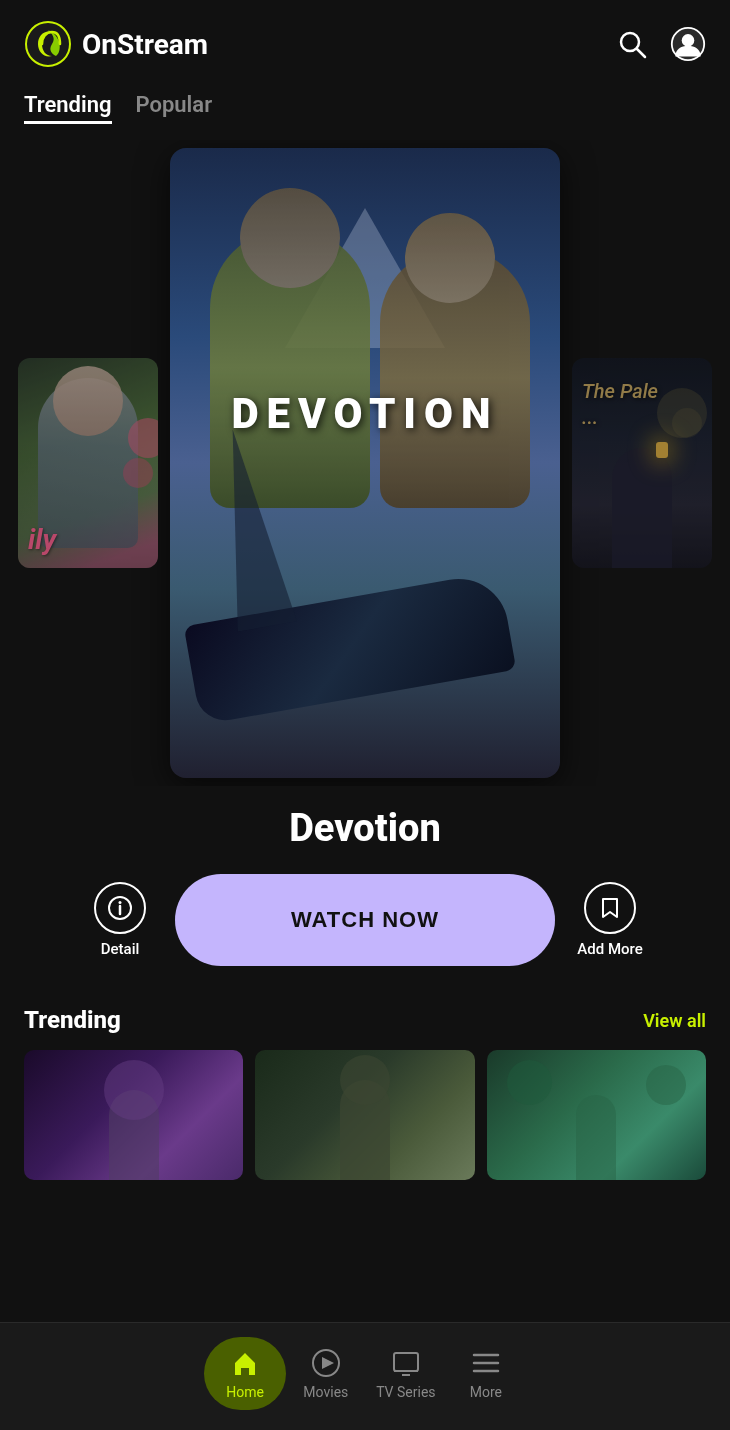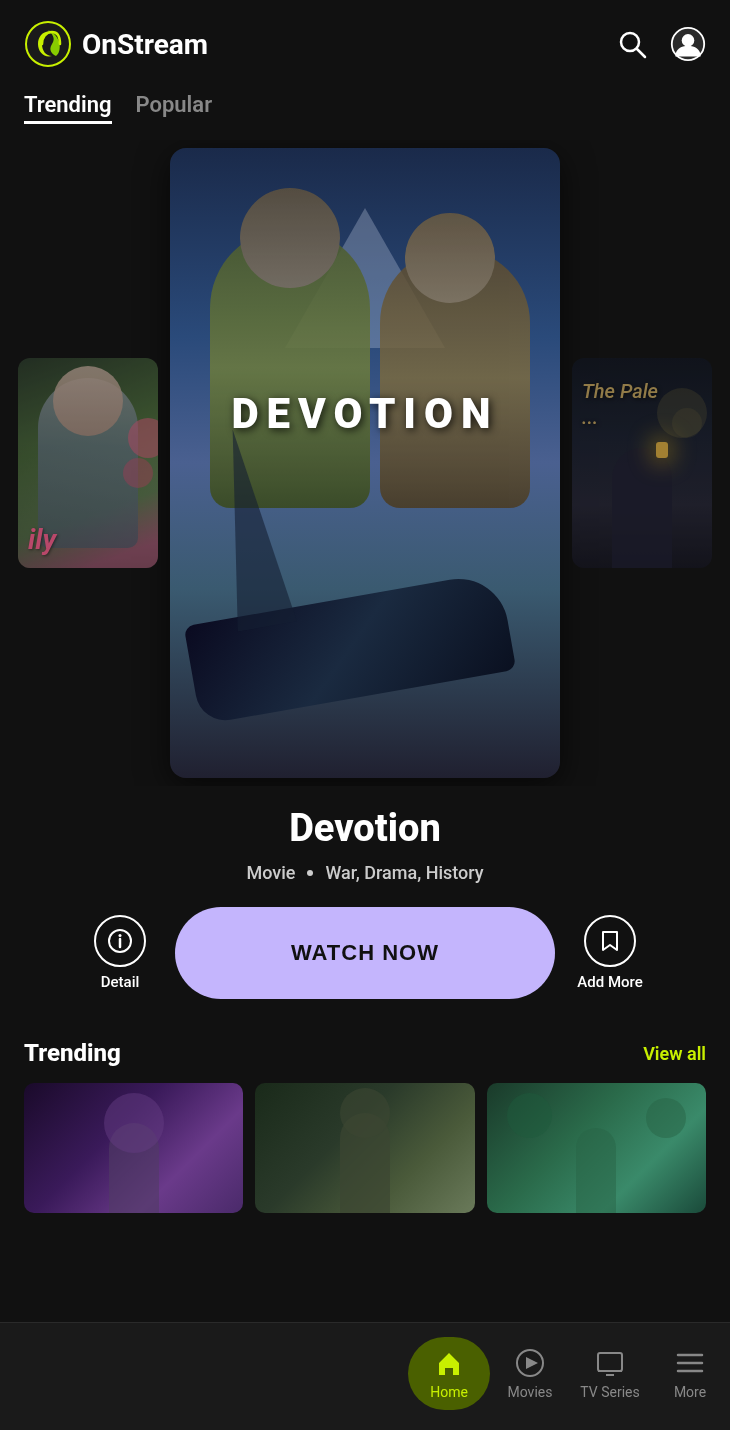--- a/index.html
+++ b/index.html
@@ -360,21 +360,21 @@
 
     
     .bottom-nav {
       position: fixed;
       bottom: 0;
       left: 0;
       width: 730px;
       background: #1a1a1a;
       display: flex;
       align-items: center;
-      justify-content: flex-end;
+      justify-content: center;
       padding: 14px 0 20px;
       border-top: 1px solid #2a2a2a;
     }
     .nav-item {
       display: flex;
       flex-direction: column;
       align-items: center;
       gap: 5px;
       cursor: pointer;
       min-width: 80px;
@@ -481,25 +481,20 @@
 
         <div style="position:absolute;top:30px;right:5px;width:50px;height:50px;background:rgba(200,180,80,0.15);border-radius:50%;"></div>
         <div style="position:absolute;top:50px;right:10px;width:30px;height:30px;background:rgba(200,180,80,0.1);border-radius:50%;"></div>
       </div>
     </div>
   </div>
 </div>
 
 <div class="movie-info">
   <h1 class="movie-title">Devotion</h1>
-  <div class="movie-meta">
-    <span>Movie</span>
-    <div class="meta-dot"></div>
-    <span>War, Drama, History</span>
-  </div>
 </div>
 
 <div class="actions-row">
   <div class="action-btn-icon">
     <div class="icon-circle">
       <svg width="26" height="26" viewBox="0 0 26 26" fill="none">
         <circle cx="13" cy="13" r="11" stroke="white" stroke-width="2" fill="none"></circle>
         <line x1="13" y1="11" x2="13" y2="19" stroke="white" stroke-width="2.5" stroke-linecap="round"></line>
         <circle cx="13" cy="7.5" r="1.5" fill="white"></circle>
       </svg>

